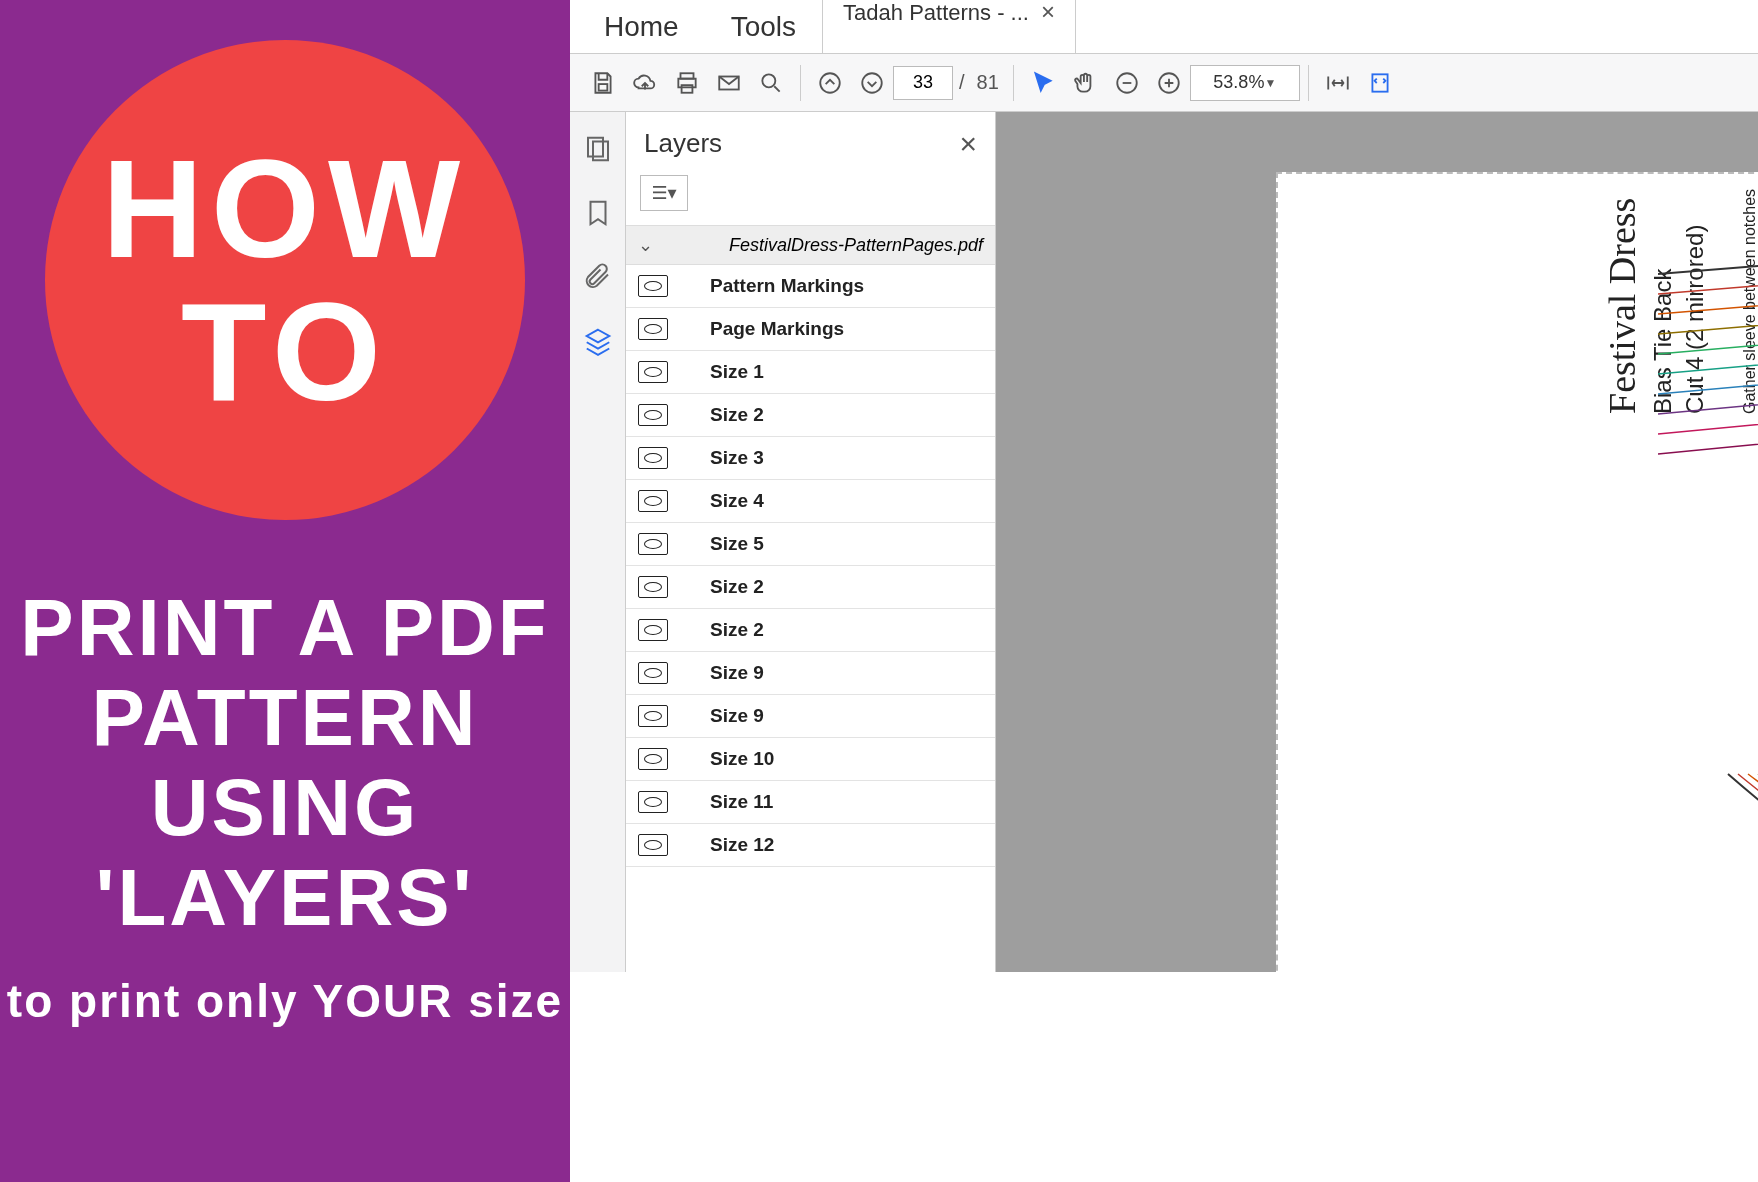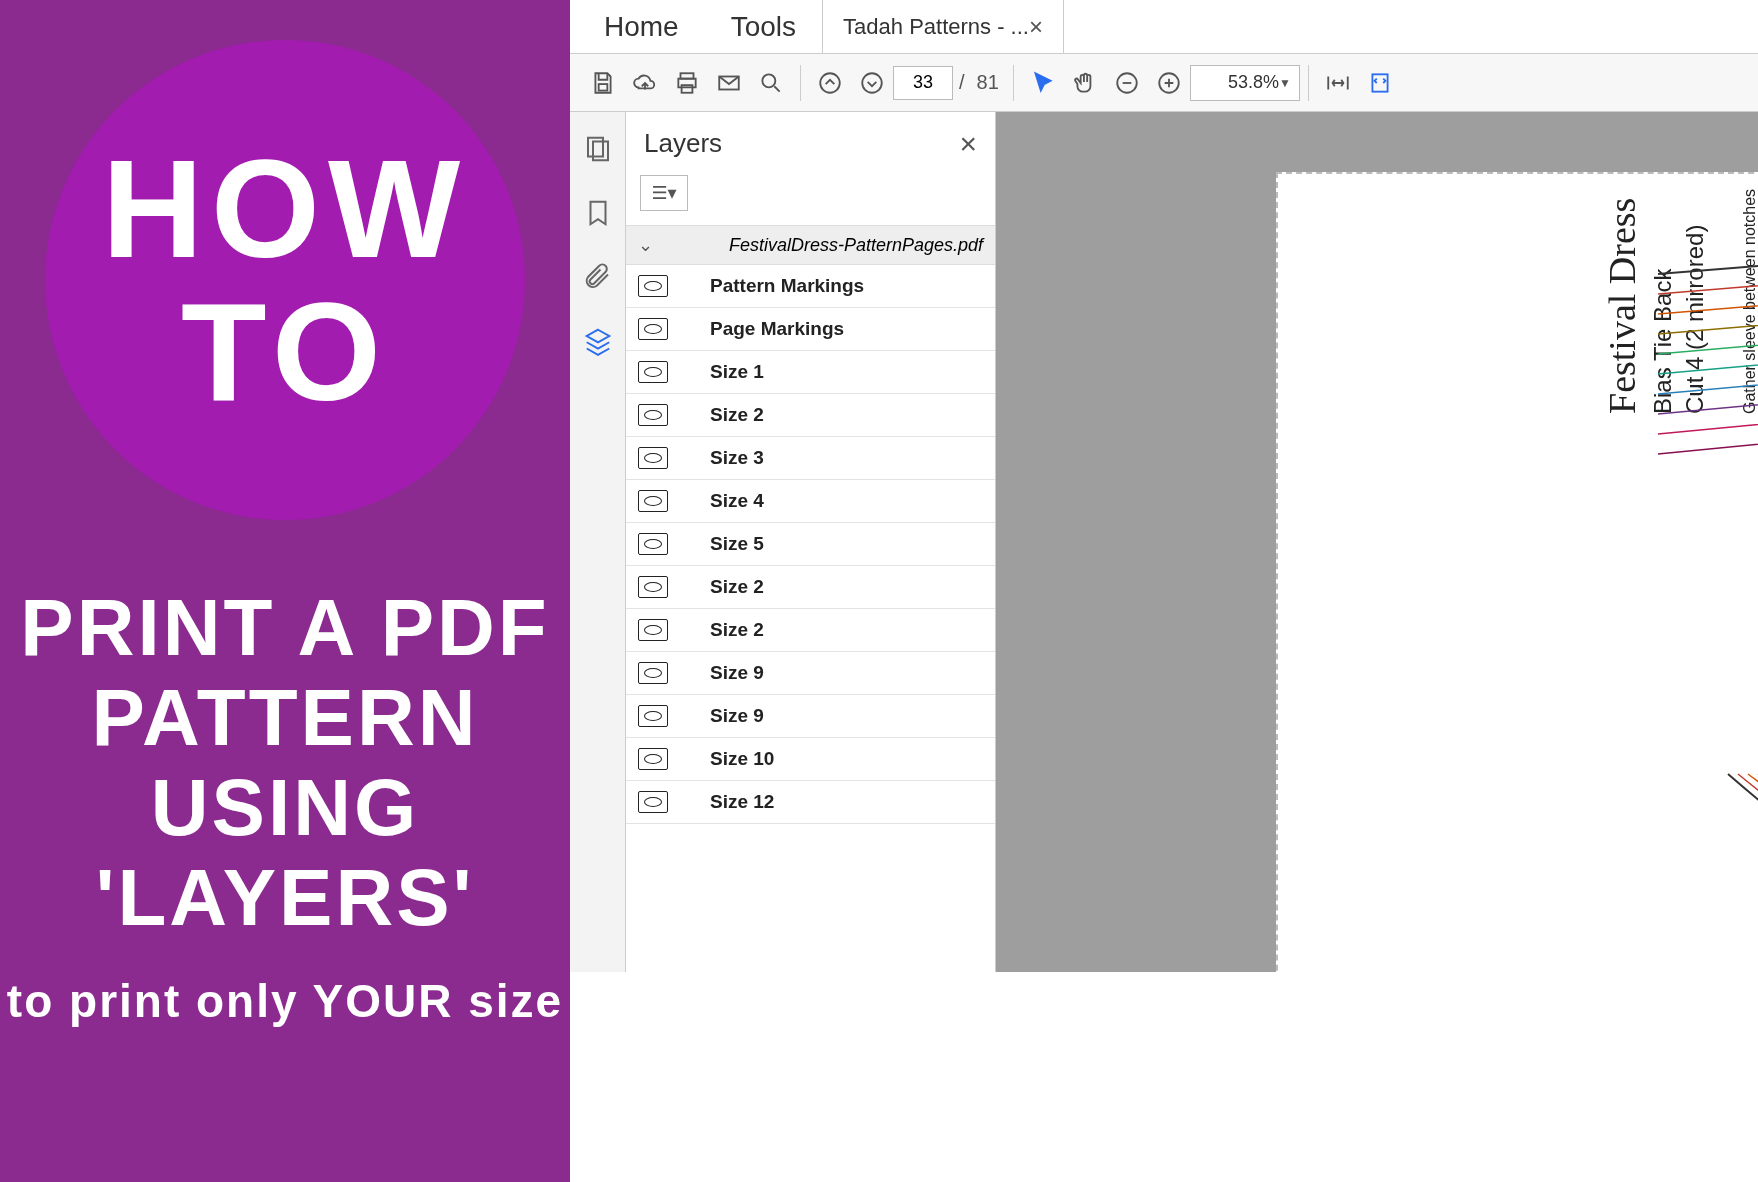--- a/index.html
+++ b/index.html
@@ -1,42 +1,42 @@
 <!DOCTYPE html>
 <html><head>
 <meta charset="utf-8">
 <style>
 *{box-sizing:border-box;margin:0;padding:0;font-family:Arial,Helvetica,sans-serif}
 html,body{width:1758px;height:1182px;overflow:hidden}
 body{display:flex;background:#fff}
 
 .left-promo{width:570px;height:1182px;background:#8b2a8f;color:#fff;position:relative;flex-shrink:0}
-.circle{position:absolute;top:40px;left:50%;transform:translateX(-50%);width:480px;height:480px;border-radius:50%;background:#a21caf;display:flex;flex-direction:column;align-items:center;justify-content:center}
+.circle{position:absolute;top:40px;left:50%;transform:translateX(-50%);width:480px;height:480px;border-radius:50%;background:#ef4444;display:flex;flex-direction:column;align-items:center;justify-content:center}
 .circle .h1{font-size:140px;font-weight:900;letter-spacing:8px;font-family:Impact,"Arial Black",sans-serif;line-height:.95}
 .circle .h2{font-size:140px;font-weight:900;letter-spacing:8px;font-family:Impact,"Arial Black",sans-serif;line-height:.95;margin-top:10px}
 .promo-text{position:absolute;top:580px;left:0;right:0;text-align:center;font-family:Impact,"Arial Black",sans-serif}
 .promo-text .l{font-size:80px;letter-spacing:3px;font-weight:700;margin:6px 0;line-height:1.05}
 .promo-text .sub{font-size:46px;font-weight:700;margin-top:34px;letter-spacing:2px}
 
 .app{flex:1;height:972px;position:relative;background:#fff;display:flex;flex-direction:column}
 
 .tabbar{height:54px;background:#fff;display:flex;align-items:stretch;border-bottom:1px solid #ccc}
 .tabbar .pad{width:8px}
 .menu-tab{padding:0 26px;font-size:28px;color:#333;display:flex;align-items:center;cursor:pointer}
-.doc-tab{display:flex;align-items:center;gap:0;padding:0 20px;border-left:1px solid #ccc;border-right:1px solid #ccc;font-size:22px;color:#333;background:#fff}
+.doc-tab{display:flex;align-items:flex-start;gap:12px;padding:0 20px;border-left:1px solid #ccc;border-right:1px solid #ccc;font-size:22px;color:#333;background:#fff}
 .doc-tab .x{font-size:24px;color:#555;line-height:1}
 
 .toolbar{height:58px;background:#f7f7f8;border-bottom:1px solid #ccc;display:flex;align-items:center;padding:0 12px;flex-shrink:0}
 .tbtn{width:42px;height:42px;border-radius:4px;display:flex;align-items:center;justify-content:center;color:#555}
 .tbtn svg{width:26px;height:26px;stroke:#555;fill:none;stroke-width:1.7}
 .sep{width:1px;height:36px;background:#ccc;margin:0 8px}
 .page-input{width:60px;height:34px;border:1px solid #bbb;text-align:center;font-size:18px;background:#fff}
 .page-total{font-size:20px;color:#555;padding:0 6px}
 .arrow-cursor{color:#2a6def}
-.zoom-select{width:110px;height:36px;border:1px solid #bbb;background:#fff;display:flex;align-items:center;justify-content:flex-end;padding:0 8px;font-size:18px;color:#333}
+.zoom-select{width:110px;height:36px;border:1px solid #bbb;background:#fff;display:flex;align-items:center;justify-content:center;padding:0 8px;font-size:18px;color:#333}
 .zoom-select .caret{font-size:12px;color:#555}
 
 .workarea{flex:1;display:flex;overflow:hidden;background:#9e9e9e}
 
 .navrail{width:56px;background:#f3f3f4;border-right:1px solid #ccc;display:flex;flex-direction:column;align-items:center;padding-top:22px;gap:34px;flex-shrink:0}
 .navrail .ic{width:30px;height:30px;color:#666}
 .navrail .ic svg{width:30px;height:30px;stroke:#666;fill:none;stroke-width:1.6}
 .navrail .ic.active svg{stroke:#2a6def}
 
 .layers-panel{width:370px;background:#fff;border-right:1px solid #ccc;display:flex;flex-direction:column;flex-shrink:0}
@@ -252,20 +252,24 @@
             <div class="eye"></div>
             <div class="layer-label">Size 9</div>
           </div>
           <div class="layer-row">
             <div class="eye"></div>
             <div class="layer-label">Size 9</div>
           </div>
           <div class="layer-row">
             <div class="eye"></div>
             <div class="layer-label">Size 10</div>
+          </div>
+          <div class="layer-row">
+            <div class="eye"></div>
+            <div class="layer-label">Size 11</div>
           </div>
           <div class="layer-row">
             <div class="eye"></div>
             <div class="layer-label">Size 12</div>
           </div>
         </div>
     </div>
 
     <div class="canvas">
       <div class="page">

